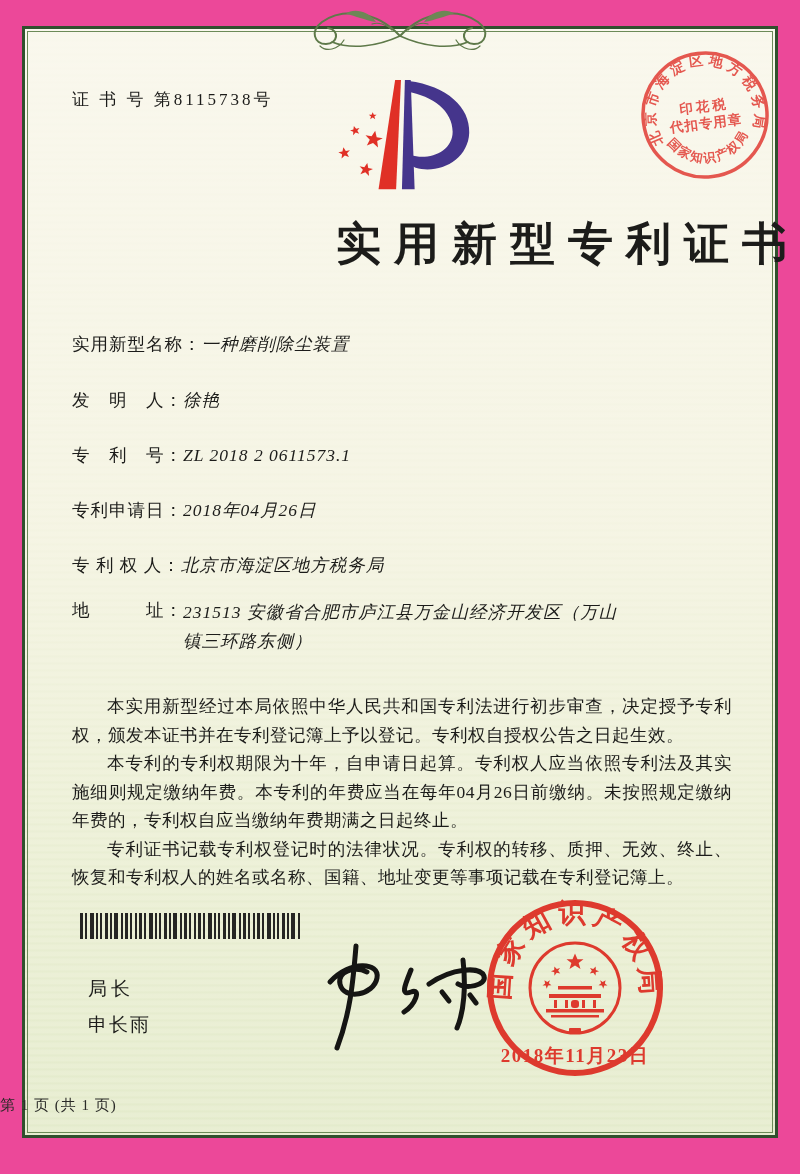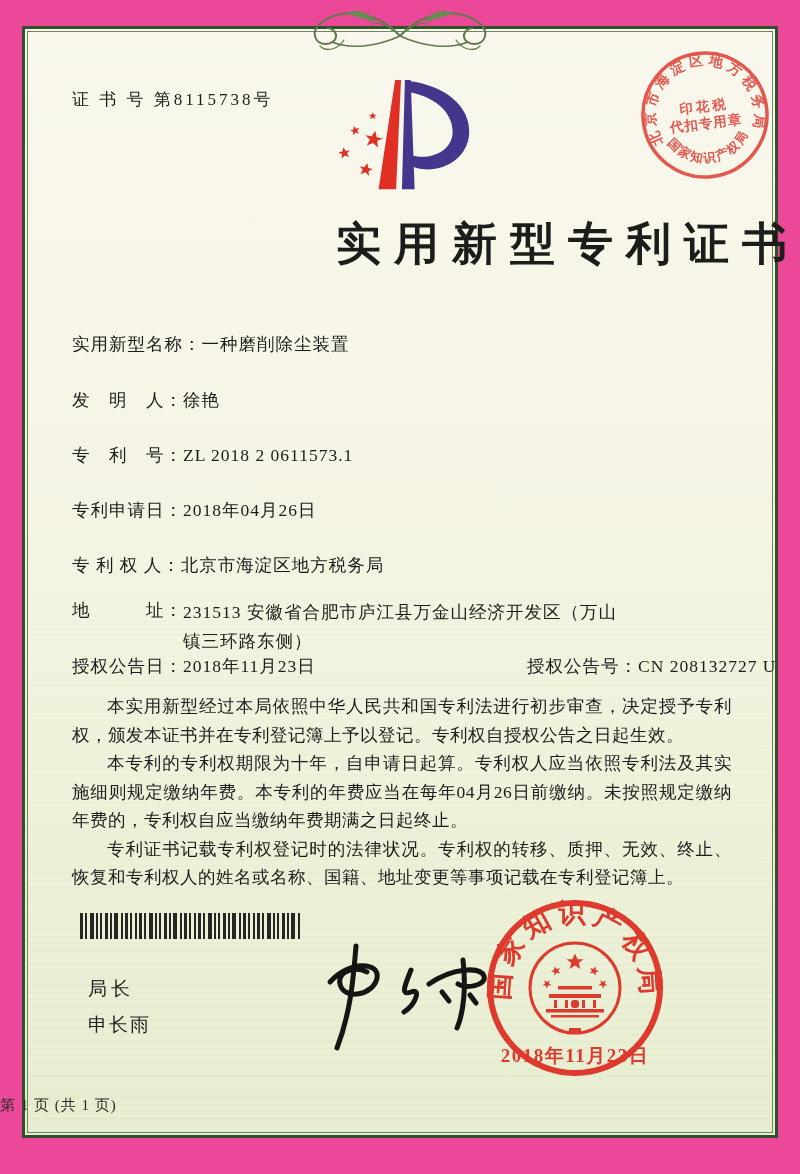--- a/index.html
+++ b/index.html
@@ -22,21 +22,21 @@
   }
   .cert-number{position:absolute; left:72px; top:88px; font-size:17px; letter-spacing:3px;}
   .logo{position:absolute; left:322px; top:74px;}
   .tax-stamp{position:absolute; left:630px; top:40px; opacity:.88;}
   .title{
     position:absolute; left:0; top:214px; width:100%; text-align:right;
     font-size:45px; font-weight:bold; letter-spacing:13px; white-space:nowrap;
   }
   .frow{position:absolute; left:72px; width:660px; font-size:17.5px; white-space:nowrap;}
   .frow .lbl{letter-spacing:1px;}
-  .frow .val{letter-spacing:1px;}
+  .frow .val{letter-spacing:1px;font-style:italic;}
   .val-address{display:inline-block; white-space:normal; width:436px; vertical-align:top; line-height:29px;}
   .row-right{position:absolute; left:455px; top:0; white-space:nowrap;}
   .body-text{
     position:absolute; left:72px; top:692px; width:660px;
     font-size:17.5px; line-height:28.5px; letter-spacing:.5px; text-align:justify;
   }
   .body-text p{margin:0; text-indent:2em;}
   .barcode{position:absolute; left:80px; top:913px; height:26px; display:flex; align-items:stretch;}
   .barcode i{display:block; background:#262624;}
   .signer-title{position:absolute; left:88px; top:976px; font-size:19px; letter-spacing:4px; font-family:"Liberation Sans","DejaVu Sans",sans-serif;}
@@ -112,26 +112,20 @@
     <span class="lbl">专　利　号：</span><span class="val">ZL 2018 2 0611573.1</span>
   </div>
   <div class="frow" style="top:498px">
     <span class="lbl">专利申请日：</span><span class="val">2018年04月26日</span>
   </div>
   <div class="frow" style="top:553px">
     <span class="lbl">专 利 权 人：</span><span class="val">北京市海淀区地方税务局</span>
   </div>
   <div class="frow" style="top:598px">
     <span class="lbl">地　　　址：</span><span class="val val-address">231513 安徽省合肥市庐江县万金山经济开发区（万山镇三环路东侧）</span>
-  </div>
-  <div class="frow" style="top:654px">
-    <span class="lbl">授权公告日：</span><span class="val">2018年11月23日</span>
-    <span class="row-right">
-      <span class="lbl">授权公告号：</span><span class="val">CN 208132727 U</span>
-    </span>
   </div>
 
   <div class="body-text">
     <p>本实用新型经过本局依照中华人民共和国专利法进行初步审查，决定授予专利权，颁发本证书并在专利登记簿上予以登记。专利权自授权公告之日起生效。</p>
     <p>本专利的专利权期限为十年，自申请日起算。专利权人应当依照专利法及其实施细则规定缴纳年费。本专利的年费应当在每年04月26日前缴纳。未按照规定缴纳年费的，专利权自应当缴纳年费期满之日起终止。</p>
     <p>专利证书记载专利权登记时的法律状况。专利权的转移、质押、无效、终止、恢复和专利权人的姓名或名称、国籍、地址变更等事项记载在专利登记簿上。</p>
   </div>
 
   <div class="barcode" id="barcode">
       <i style="width: 3px; margin-right: 2px;"></i>

